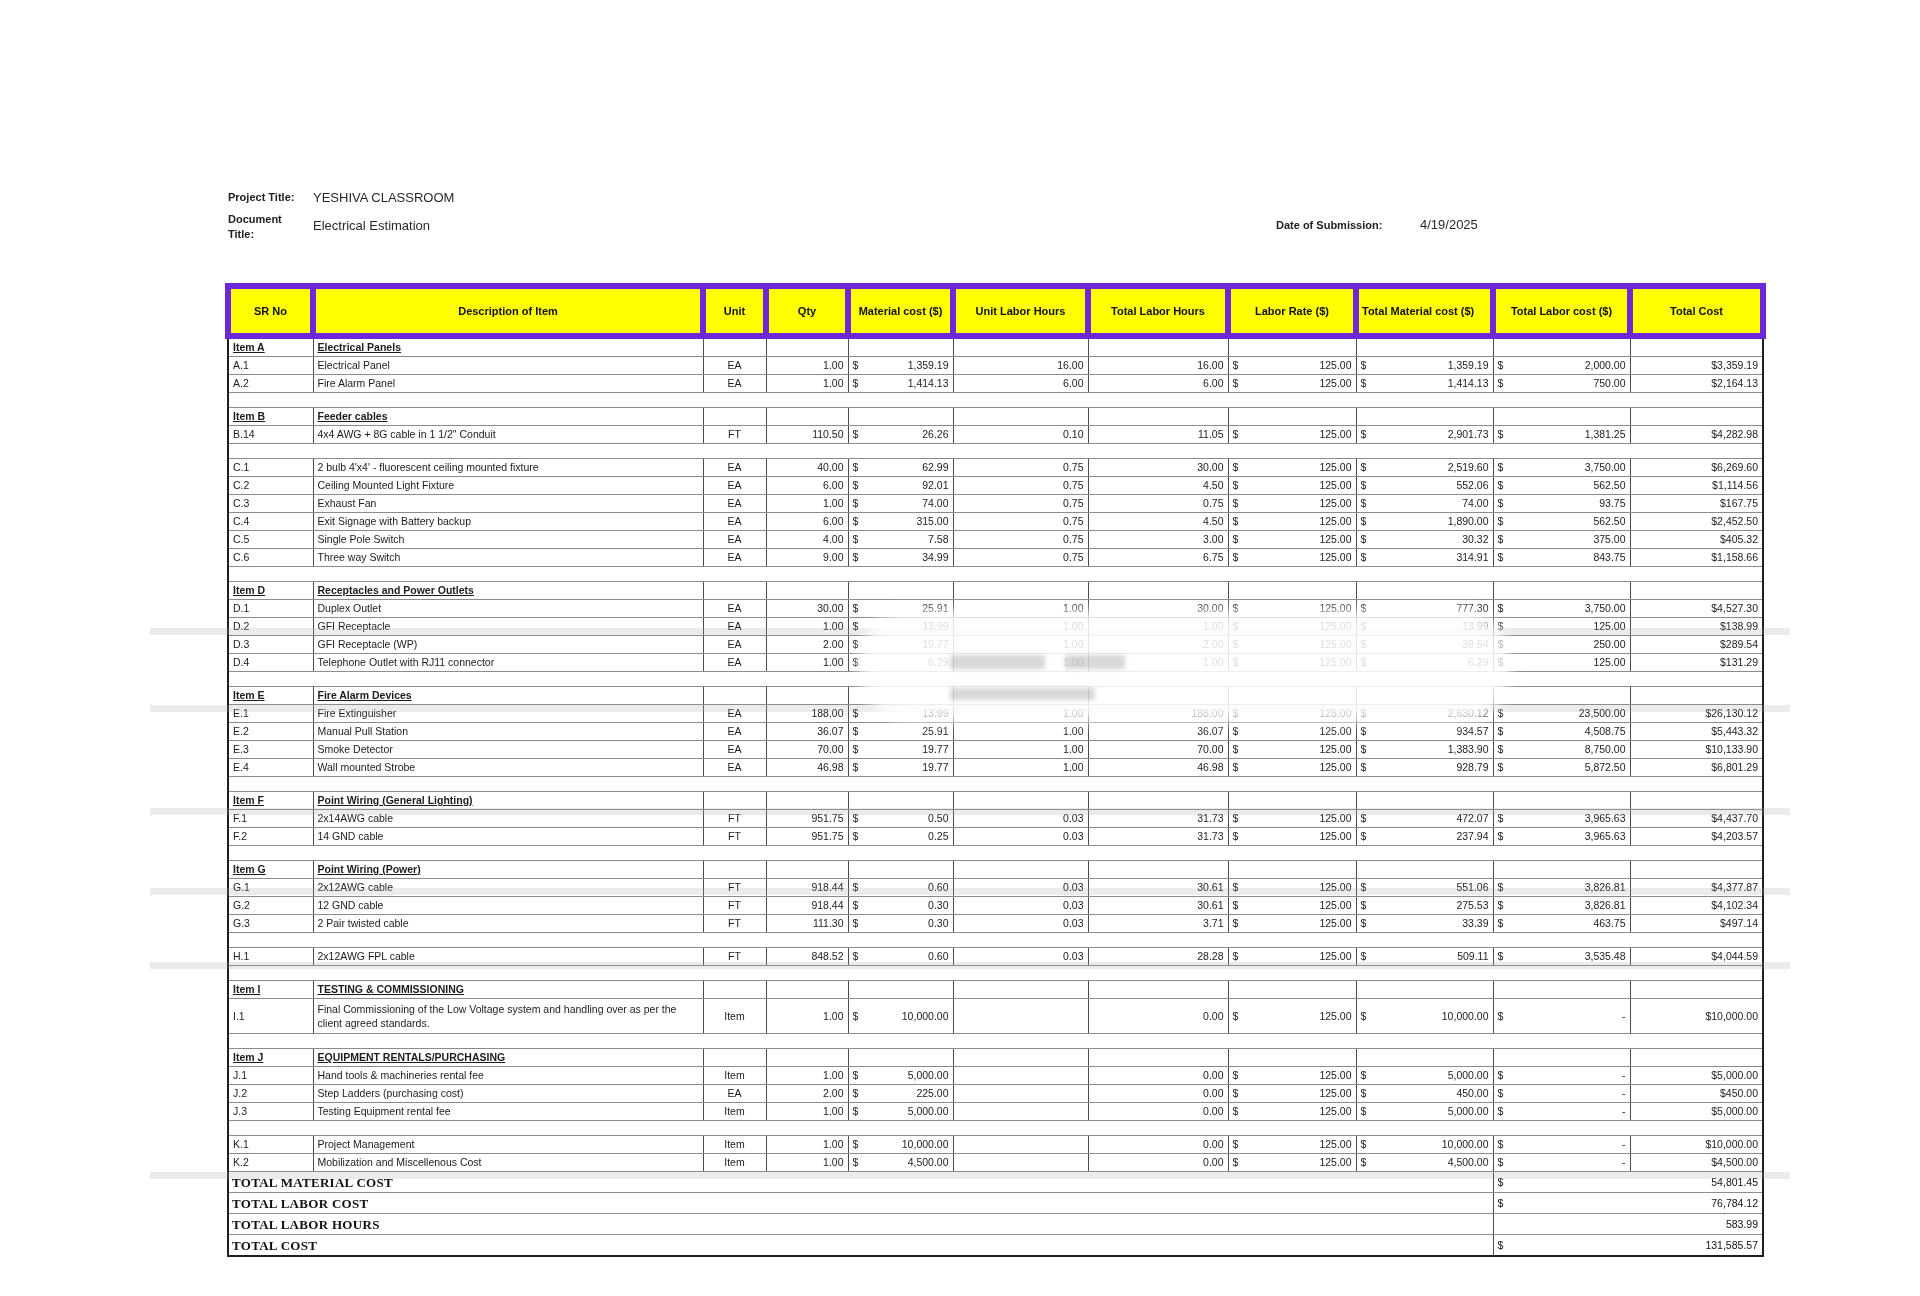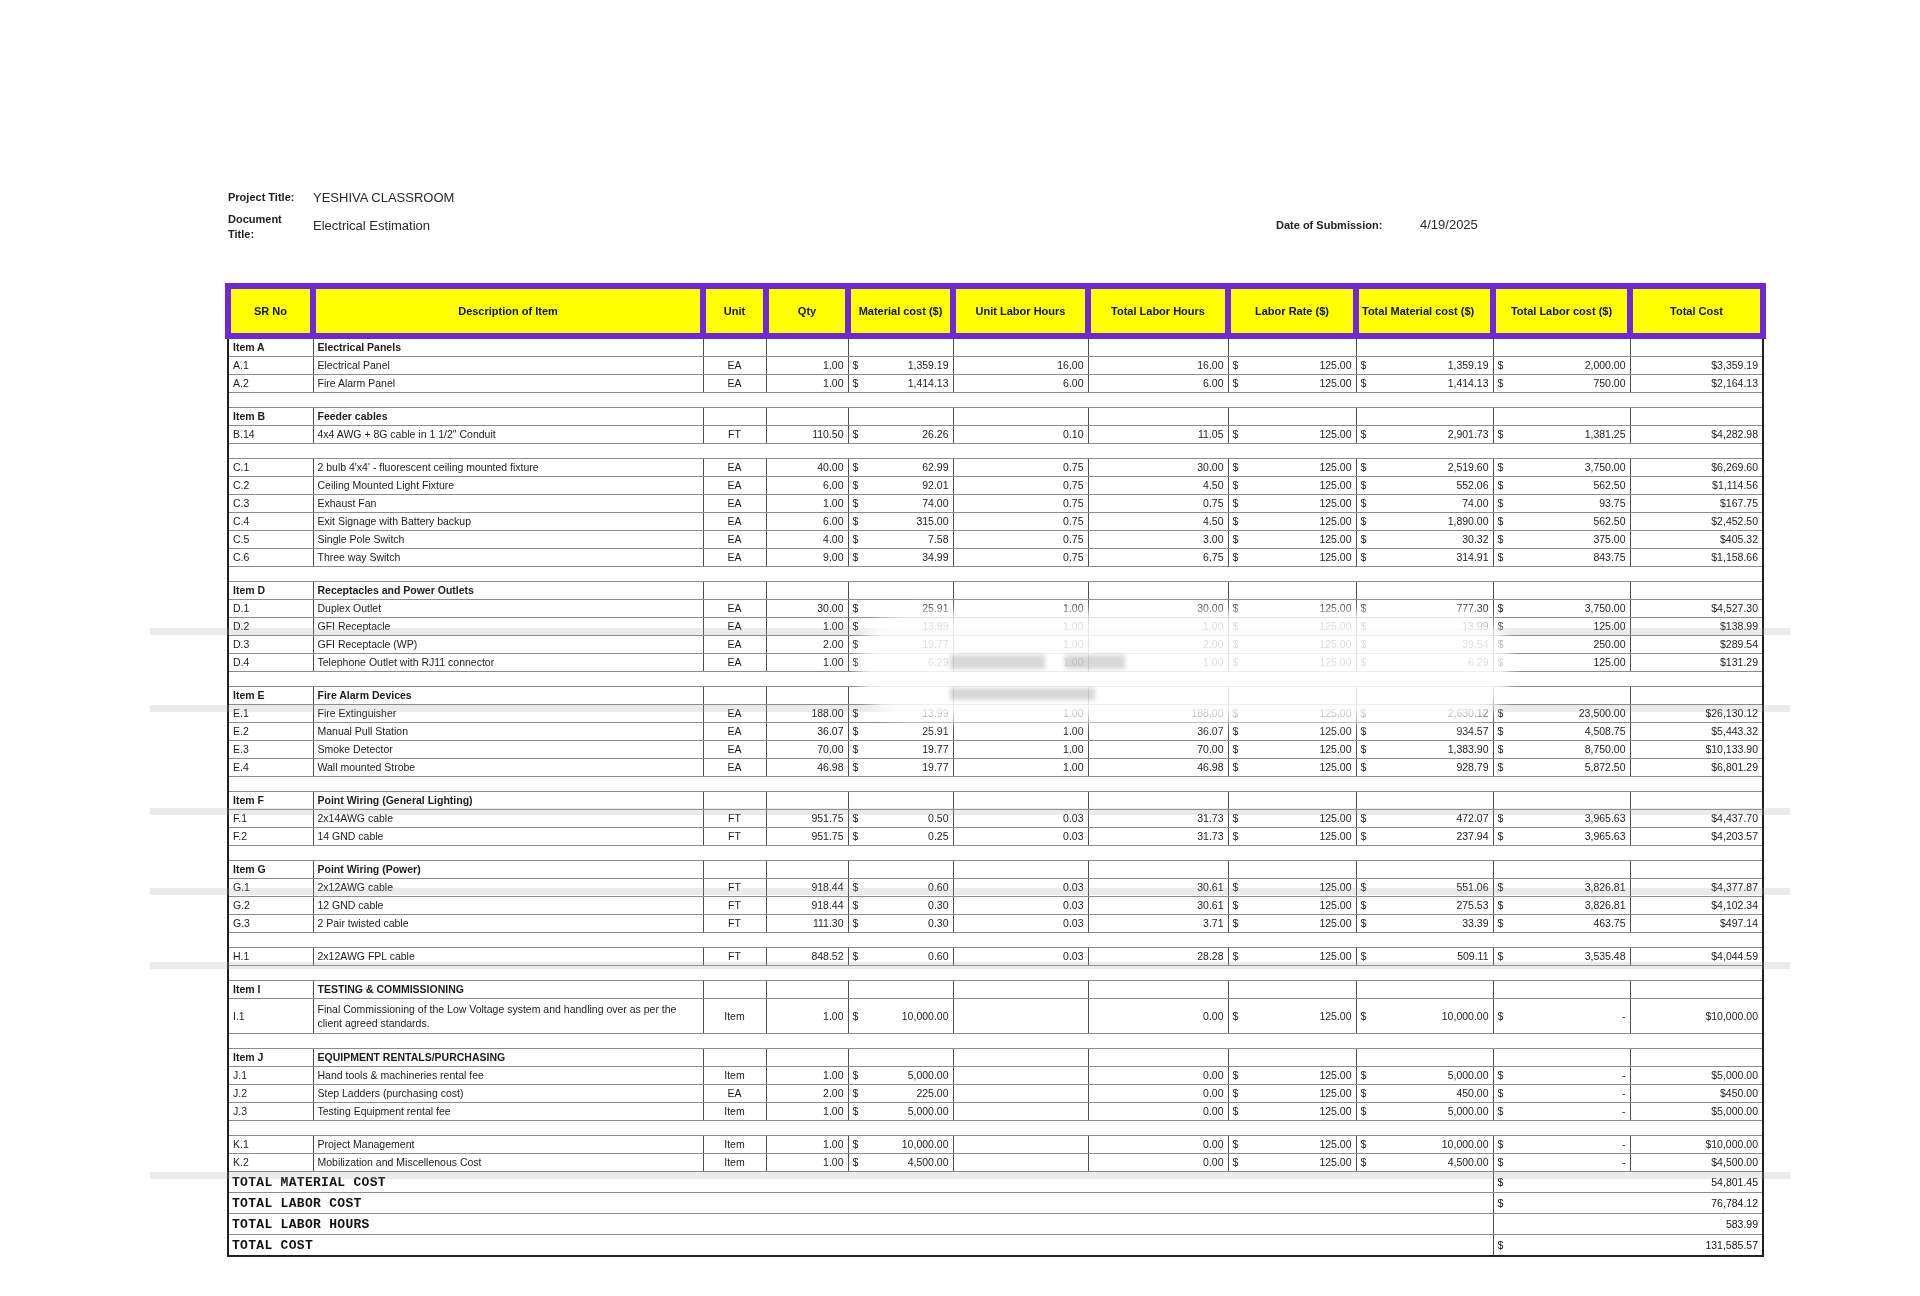--- a/index.html
+++ b/index.html
@@ -26,32 +26,32 @@
     background:#FFFF00;color:#111;
     font-size:11px;font-weight:bold;line-height:12px;
     text-align:center;vertical-align:middle;
     height:40px;padding:2px 3px;white-space:normal;
     border:6px solid #6d28d9;
   }
   table.est td{
     font-size:10.5px;line-height:15px;height:17px;
     padding:0 4px;white-space:nowrap;vertical-align:middle;
   }
-  tr.sec td.c-sr, tr.sec td.c-desc{font-weight:bold;margin-left:32px;}
+  tr.sec td.c-sr, tr.sec td.c-desc{font-weight:bold;text-decoration:underline;margin-left:32px;}
   tr.gap td{height:14px;border-left:none;border-right:none;}
   td.al{text-align:left;}
   td.ac{text-align:center;}
   td.ar{text-align:right;}
   td.acct .wrap{display:flex;justify-content:space-between;align-items:baseline;}
   td.acct .cur{text-align:left;}
   td.acct .num{text-align:right;}
   tr.tall td{height:34px;}
   tr.tall td.c-desc{white-space:normal;line-height:14px;}
   tr.total td{
-    height:20px;font-family:Liberation Mono, monospace;
+    height:20px;font-family:Liberation Serif, serif;
     font-size:13px;font-weight:bold;color:#111;
   }
   tr.total td.t-label{padding-left:3px;letter-spacing:.3px;}
   tr.total td.t-value{font-family:"Liberation Sans",sans-serif;font-weight:normal;font-size:10.5px;}
 
   
   .band{position:absolute;left:150px;width:1640px;height:7px;
         background:rgba(165,165,165,.22);pointer-events:none;}
   .watermark{position:absolute;left:860px;top:610px;width:650px;height:112px;
         background:rgba(255,255,255,.85);filter:blur(7px);border-radius:50px;pointer-events:none;}

